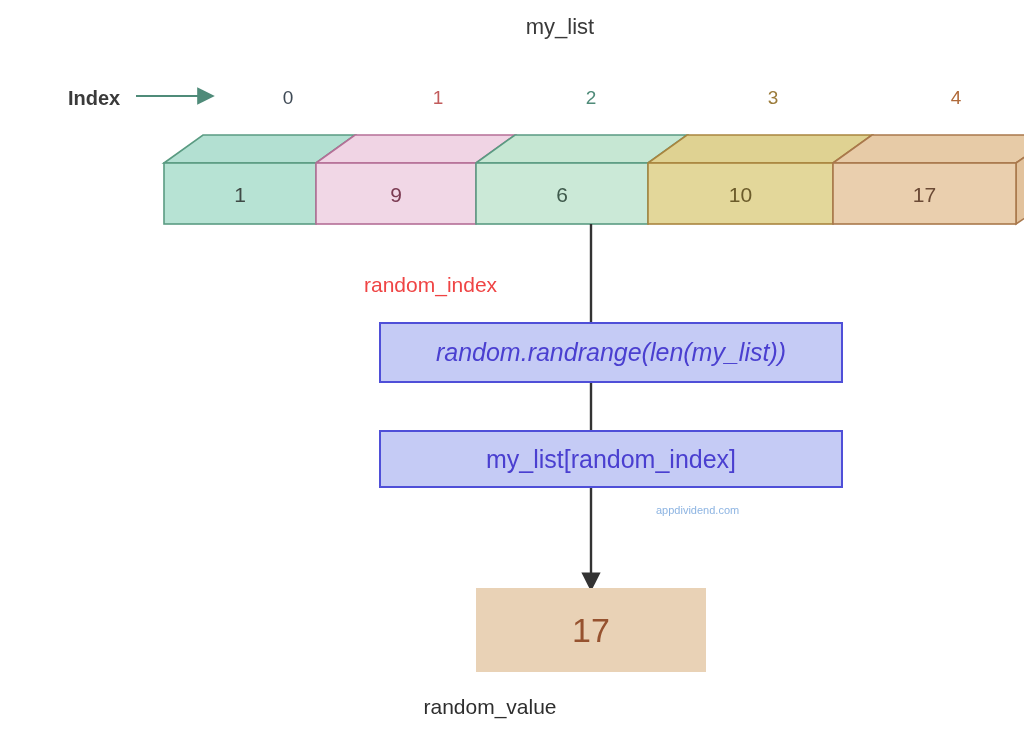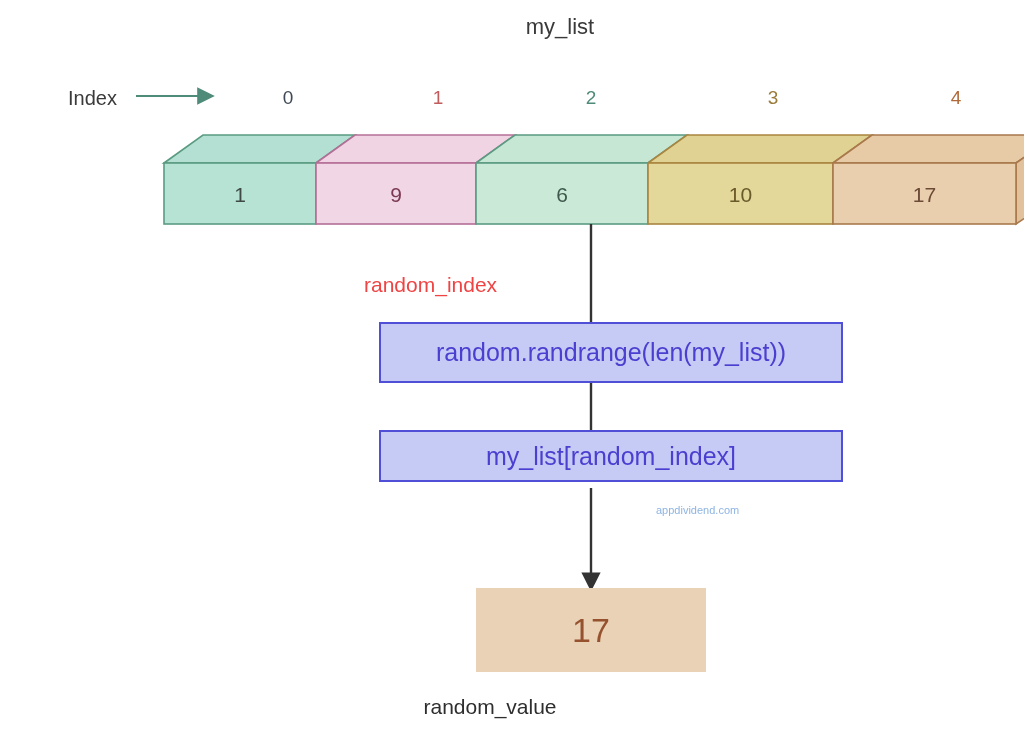--- a/index.html
+++ b/index.html
@@ -36,21 +36,21 @@
   .title-label {
     font-size: 22px;
     color: #3a3a3a;
     left: 0; top: 16px;
     width: 1024px;
     text-align: center;
   }
   .index-word {
     font-size: 20px;
     color: #3a3a3a;
-    left: 20px; top: 88px;
+    left: 20px; top: 88px; font-weight: bold;
   }
   .idx-num {
     font-size: 19px;
     text-align: center;
     width: 60px;
     top: 88px;
   }
   .cell-val {
     position: absolute;
     font-size: 21px;
@@ -66,22 +66,22 @@
     position: absolute;
     box-sizing: border-box;
     background: #c5cbf5;
     border: 2px solid #4f4fd8;
     display: flex;
     align-items: center;
     justify-content: center;
     color: #4a3fd0;
     font-size: 25px;
   }
-  #codebox-1 { left: 331px; top: 322px; width: 464px; height: 61px; }
-  #codebox-2 { left: 331px; top: 430px; width: 464px; height: 52px; }
+  #codebox-1 { left: 331px; top: 322px; width: 464px; height: 61px; font-style: italic; }
+  #codebox-2 { left: 331px; top: 430px; width: 464px; height: 58px; }
   #watermark {
     font-size: 11px;
     color: #8db4e2;
     left: 608px; top: 505px;
   }
   #result-box {
     position: absolute;
     left: 428px; top: 588px;
     width: 230px; height: 84px;
     background: #e9d2b6;

